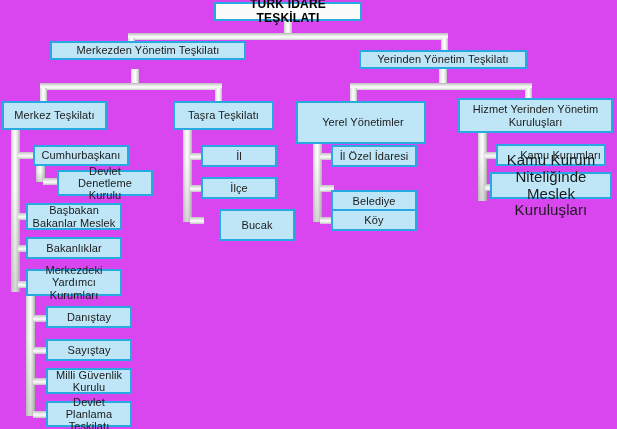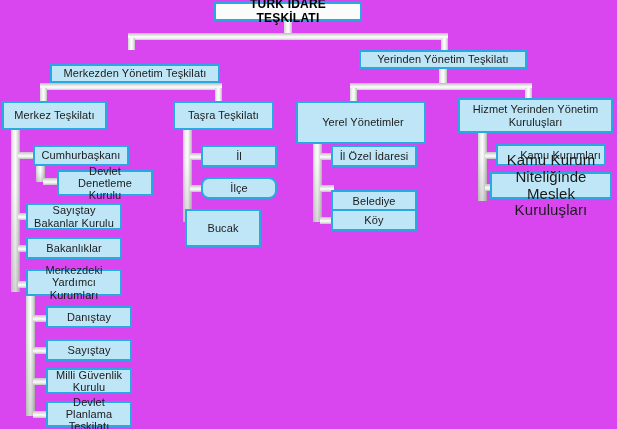--- a/index.html
+++ b/index.html
@@ -80,21 +80,21 @@
     <span>TÜRK İDARE TEŞKİLATI</span>
   </div>
 
   <div class="conn vstub" style="left:284px;top:21px;width:8px;height:12px;"></div>
 
   <div class="conn hbar" style="left:128px;top:33px;width:320px;height:7px;"></div>
 
   <div class="conn vstub" style="left:128px;top:38px;width:7px;height:12px;"></div>
   <div class="conn vstub" style="left:441px;top:38px;width:7px;height:12px;"></div>
 
-  <div class="box l2" style="left:50px;top:64px;width:170px;height:19px;justify-content:center;">
+  <div class="box l2" style="left:50px;top:41px;width:196px;height:19px;justify-content:center;">
     <span>Merkezden Yönetim Teşkilatı</span>
   </div>
   <div class="box l2" style="left:359px;top:50px;width:168px;height:19px;">
     <span>Yerinden Yönetim Teşkilatı</span>
   </div>
 
   <div class="conn vstub" style="left:131px;top:69px;width:8px;height:14px;"></div>
   <div class="conn hbar" style="left:40px;top:83px;width:182px;height:7px;"></div>
   <div class="conn vstub" style="left:40px;top:88px;width:7px;height:14px;"></div>
   <div class="conn vstub" style="left:215px;top:88px;width:7px;height:14px;"></div>
@@ -125,21 +125,21 @@
   </div>
 
   <div class="conn spine" style="left:36px;top:166px;width:9px;height:16px;"></div>
   <div class="conn hstub" style="left:43px;top:178px;width:16px;height:7px;"></div>
   <div class="box" style="left:57px;top:170px;width:96px;height:26px;">
     <span>Devlet Denetleme Kurulu</span>
   </div>
 
   <div class="conn hstub" style="left:18px;top:213px;width:16px;height:7px;"></div>
   <div class="box" style="left:26px;top:203px;width:96px;height:27px;">
-    <span>Sayıştay Bakanlar Kurulu</span>
+    <span>Başbakan Bakanlar Meslek</span>
   </div>
 
   <div class="conn hstub" style="left:18px;top:245px;width:16px;height:7px;"></div>
   <div class="box" style="left:26px;top:237px;width:96px;height:22px;">
     <span>Bakanlıklar</span>
   </div>
 
   <div class="conn hstub" style="left:18px;top:281px;width:16px;height:7px;"></div>
   <div class="box" style="left:26px;top:269px;width:96px;height:27px;">
     <span>Merkezdeki Yardımcı Kurumları</span>
@@ -168,26 +168,26 @@
   </div>
 
   <div class="conn spine" style="left:183px;top:130px;width:9px;height:92px;"></div>
 
   <div class="conn hstub" style="left:190px;top:153px;width:14px;height:7px;"></div>
   <div class="box" style="left:201px;top:145px;width:76px;height:22px;">
     <span>İl</span>
   </div>
 
   <div class="conn hstub" style="left:190px;top:185px;width:14px;height:7px;"></div>
-  <div class="box" style="left:201px;top:177px;width:76px;height:22px;border-radius:8px;">
+  <div class="box" style="left:201px;top:177px;width:76px;height:22px;">
     <span>İlçe</span>
   </div>
 
   <div class="conn hstub" style="left:190px;top:217px;width:14px;height:7px;"></div>
-  <div class="box" style="left:185px;top:209px;width:76px;height:38px;">
+  <div class="box" style="left:219px;top:209px;width:76px;height:32px;">
     <span>Bucak</span>
   </div>
 
   <div class="conn spine" style="left:313px;top:130px;width:9px;height:92px;"></div>
 
   <div class="conn hstub" style="left:320px;top:153px;width:14px;height:7px;"></div>
   <div class="box" style="left:331px;top:145px;width:86px;height:22px;">
     <span>İl Özel İdaresi</span>
   </div>
 

